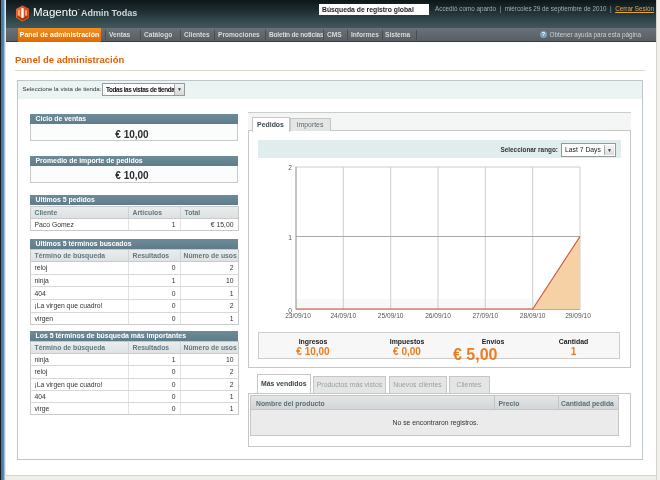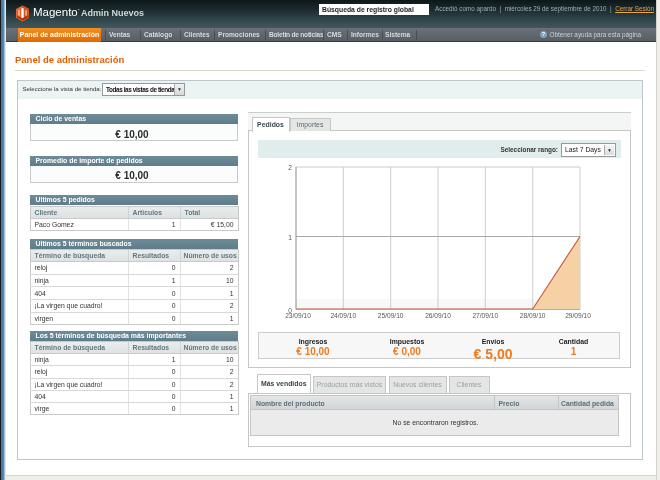--- a/index.html
+++ b/index.html
@@ -27,21 +27,21 @@
 
     <svg class="abs" style="left:11px;top:4.5px;" width="15" height="17" viewBox="0 0 15 17">
       <path d="M7.5 0.4 L14 4.1 L14 12.7 L7.5 16.4 L1 12.7 L1 4.1 Z" fill="#e8632a"></path>
       <path d="M7.5 0.4 L14 4.1 L14 12.7 L7.5 16.4 Z" fill="#d1501b"></path>
       <path d="M2.2 10.8 L7.5 13.8 L12.8 10.8 L12.8 12.2 L7.5 15.2 L2.2 12.2 Z" fill="#96290a"></path>
       <path d="M6.3 3.6 L7.5 2.9 L8.7 3.6 L8.7 12.4 L7.5 13.1 L6.3 12.4 Z" fill="#fff"></path>
       <path d="M3.4 5.5 L4.5 4.8 L4.5 10.9 L3.4 10.2 Z" fill="#f1e9e4"></path>
       <path d="M11.6 5.5 L10.5 4.8 L10.5 10.9 L11.6 10.2 Z" fill="#f1e9e4"></path>
     </svg>
     <div class="abs nw" style="left:29px;top:6px;font-size:11.5px;color:#fff;">Magento<span style="font-size:6px;vertical-align:5px;">˕</span></div>
-    <div class="abs nw" style="left:77px;top:7.5px;font-size:9px;font-weight:bold;color:#cfd6d7;">Admin Nuevos</div>
+    <div class="abs nw" style="left:77px;top:7.5px;font-size:9px;font-weight:bold;color:#cfd6d7;">Admin Todas</div>
 
     <div class="abs" style="left:315px;top:4px;width:110px;height:11px;background:#fff;">
       <div class="abs nw" style="left:3px;top:2.2px;font-size:6.8px;font-weight:bold;color:#222;">Búsqueda de registro global</div>
     </div>
 
     <div class="abs nw" style="right:3px;top:5px;font-size:6.3px;color:#9db0b5;text-align:right;">
       Accedió como apardo &nbsp;|&nbsp; miércoles 29 de septiembre de 2010 &nbsp;|&nbsp; <span style="color:#e2a64b;text-decoration:underline;">Cerrar Sesión</span>
     </div>
   </div>
 
@@ -256,21 +256,21 @@
       <text x="330" y="157.5">29/09/10</text>
     </g>
   </svg>
 
   <div class="abs" style="left:258px;top:332px;width:362px;height:27px;background:#f7f7f7;border:0.8px solid #cccccc;box-sizing:border-box;">
     <div class="abs nw" style="left:14px;top:5px;width:80px;text-align:center;font-size:6.9px;font-weight:bold;color:#1a1a1a;">Ingresos</div>
     <div class="abs nw" style="left:14px;top:12.5px;width:80px;text-align:center;font-size:10px;font-weight:bold;color:#ef7b1f;">€ 10,00</div>
     <div class="abs nw" style="left:108px;top:5px;width:80px;text-align:center;font-size:6.9px;font-weight:bold;color:#1a1a1a;">Impuestos</div>
     <div class="abs nw" style="left:108px;top:12.5px;width:80px;text-align:center;font-size:10px;font-weight:bold;color:#ef7b1f;">€ 0,00</div>
     <div class="abs nw" style="left:194px;top:5px;width:80px;text-align:center;font-size:6.9px;font-weight:bold;color:#1a1a1a;">Envíos</div>
-    <div class="abs nw" style="left:194px;top:12.5px;width:80px;text-align:center;font-size:14px;font-weight:bold;color:#ef7b1f;">€ 5,00</div>
+    <div class="abs nw" style="left:194px;top:12.5px;width:80px;text-align:left;font-size:16px;font-weight:bold;color:#ef7b1f;">€ 5,00</div>
     <div class="abs nw" style="left:274.5px;top:5px;width:80px;text-align:center;font-size:6.9px;font-weight:bold;color:#1a1a1a;">Cantidad</div>
     <div class="abs nw" style="left:274.5px;top:12.5px;width:80px;text-align:center;font-size:10px;font-weight:bold;color:#ef7b1f;">1</div>
   </div>
 
   <div class="abs" style="left:248px;top:392.5px;width:382.5px;height:1px;background:#c6c6c6;z-index:2;"></div>
   <div class="abs nw" style="left:313px;top:375.5px;width:73px;height:17px;background:#e4e6e6;border:0.8px solid #c6c6c6;border-bottom:0;box-sizing:border-box;
        font-size:6.9px;color:#979fa2;text-align:center;line-height:16px;">Productos más vistos</div>
   <div class="abs nw" style="left:388.5px;top:375.5px;width:58px;height:17px;background:#e4e6e6;border:0.8px solid #c6c6c6;border-bottom:0;box-sizing:border-box;
        font-size:6.9px;color:#979fa2;text-align:center;line-height:16px;">Nuevos clientes</div>
   <div class="abs nw" style="left:448.5px;top:375.5px;width:41px;height:17px;background:#e4e6e6;border:0.8px solid #c6c6c6;border-bottom:0;box-sizing:border-box;

